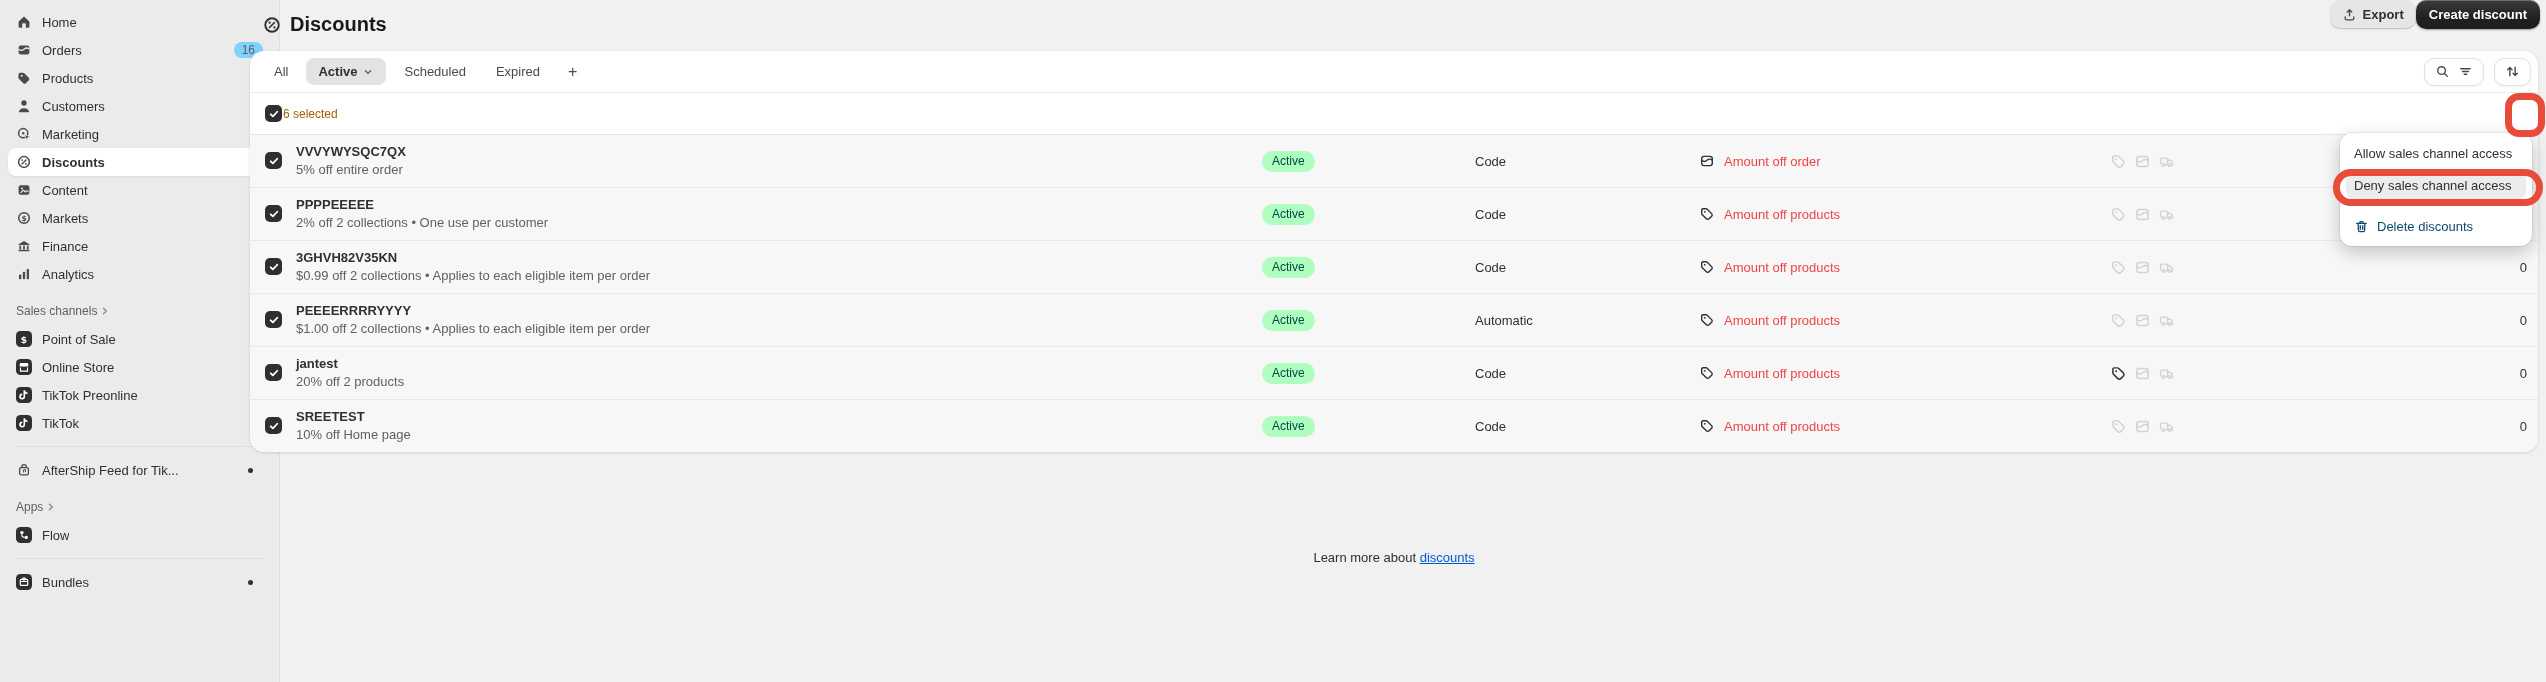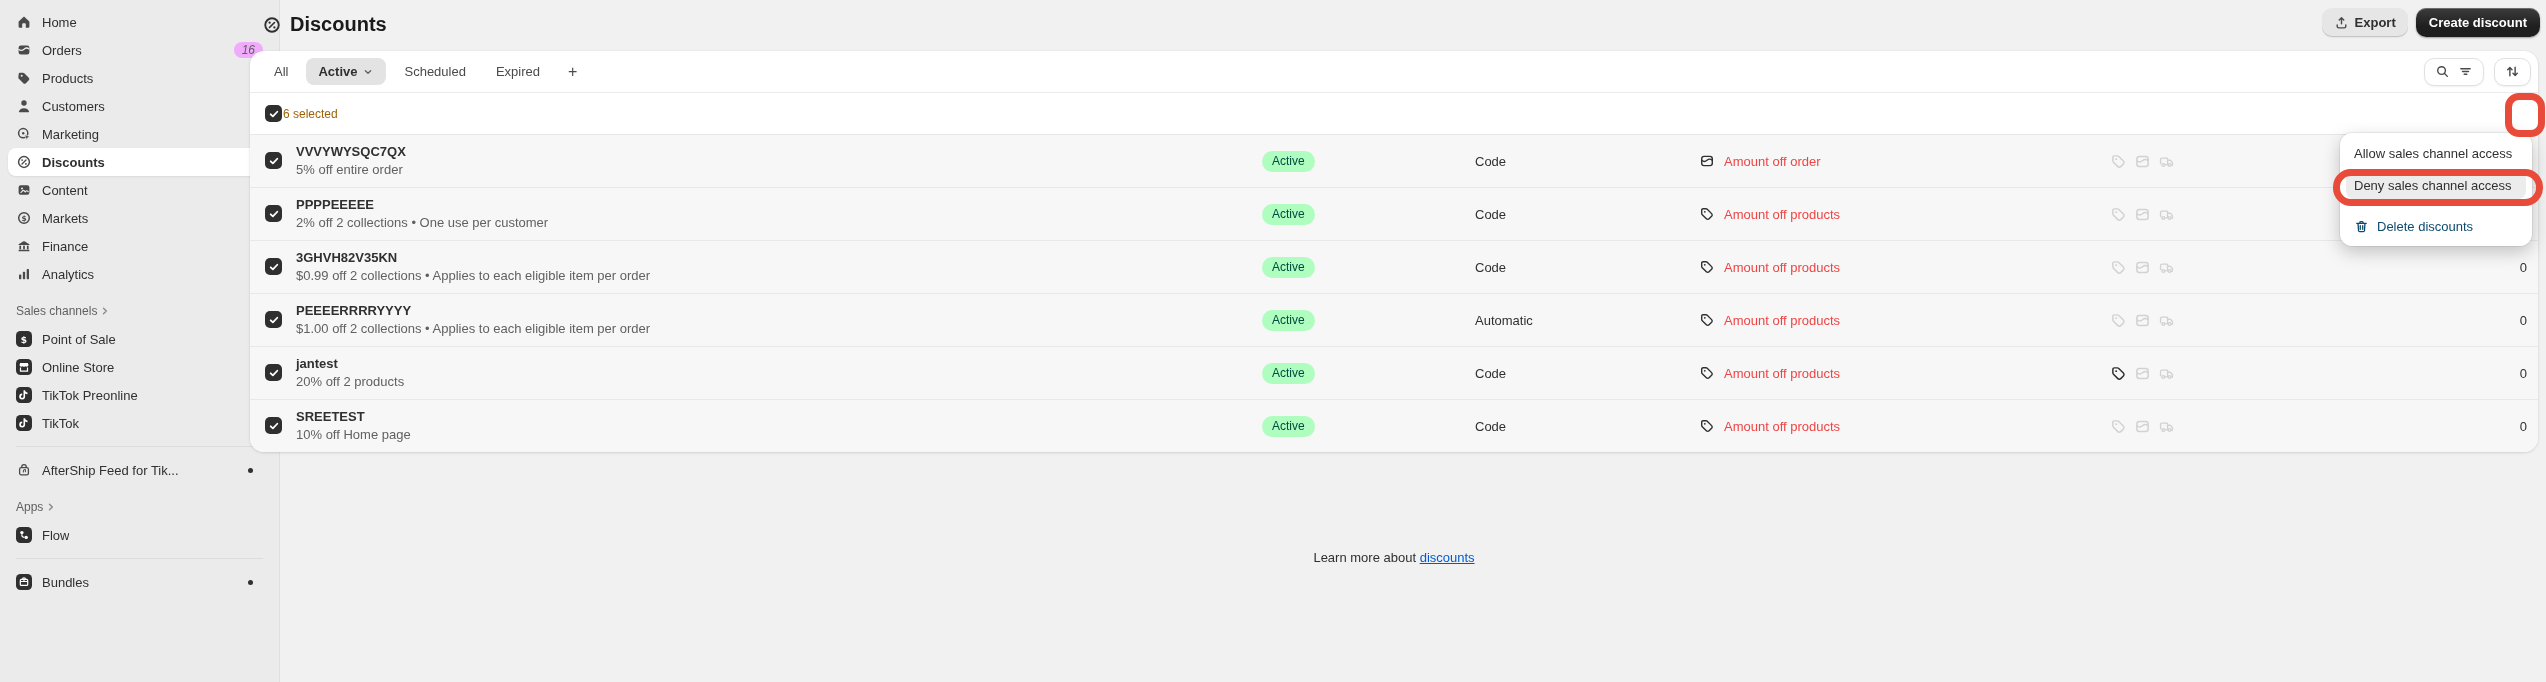--- a/index.html
+++ b/index.html
@@ -22,41 +22,41 @@
   }
   .nav-item{
     height:28px; margin:0 8px; padding:0 8px; border-radius:8px;
     display:flex; align-items:center; gap:10px;
     font-size:13px; color:#303030; cursor:default;
   }
   .nav-item .icon{ color:#4a4a4a; }
   .nav-item.selected{ background:#fff; font-weight:700; box-shadow:0 1px 2px rgba(0,0,0,.08); }
   .nav-label{ white-space:nowrap; overflow:hidden; text-overflow:ellipsis; }
   .nav-badge{
-    margin-left:auto; background:#f0abfc; color:#616161;
-    font-size:12px; padding:1px 8px; border-radius:9px;font-style:italic;
+    margin-left:auto; background:#7dd3fc; color:#616161;
+    font-size:12px; padding:1px 8px; border-radius:9px;
   }
   .nav-dot{ margin-left:auto; margin-right:10px; width:5px; height:5px; border-radius:50%; background:#303030; }
   .nav-header{
     height:28px; margin:9px 8px 0; padding:0 8px;
     display:flex; align-items:center; gap:2px;
     font-size:12px; color:#616161;
   }
   .nav-header .icon{ width:12px; height:12px; color:#8a8a8a; }
   .nav-divider{ height:1px; background:#dcdcdc; margin:9px 16px; }
 
   
   .page-header{ position:absolute; left:240px; top:0; right:0; height:51px; }
   .page-title{
     position:absolute; left:22px; top:13px;
     display:flex; align-items:center; gap:8px;
     font-size:20px; font-weight:700; color:#1a1a1a;
   }
   .page-title .icon{ width:20px; height:20px; color:#303030; }
-  .header-actions{ position:absolute; right:6px; top:8px; display:flex; gap:8px; }
+  .header-actions{ position:absolute; right:6px; top:0; display:flex; gap:0; }
   .btn{ border:none; cursor:pointer; font-family:inherit; }
   .btn-export{
     height:29px; padding:0 12px; border-radius:10px;
     background:#e6e6e6; box-shadow:inset 0 -1px 0 rgba(0,0,0,.14), 0 1px 1px rgba(0,0,0,.05);
     display:flex; align-items:center; gap:6px;
     font-size:13px; font-weight:600; color:#303030;
   }
   .btn-export .icon{ width:15px; height:15px; color:#4a4a4a; }
   .btn-create{
     height:29px; padding:0 13px; border-radius:10px;

